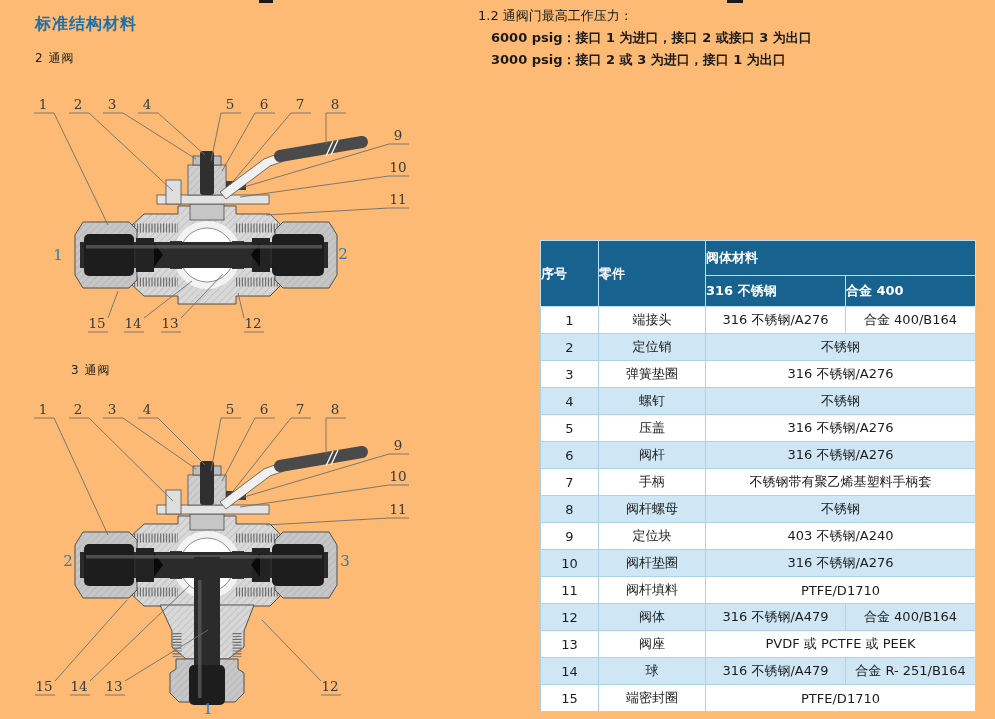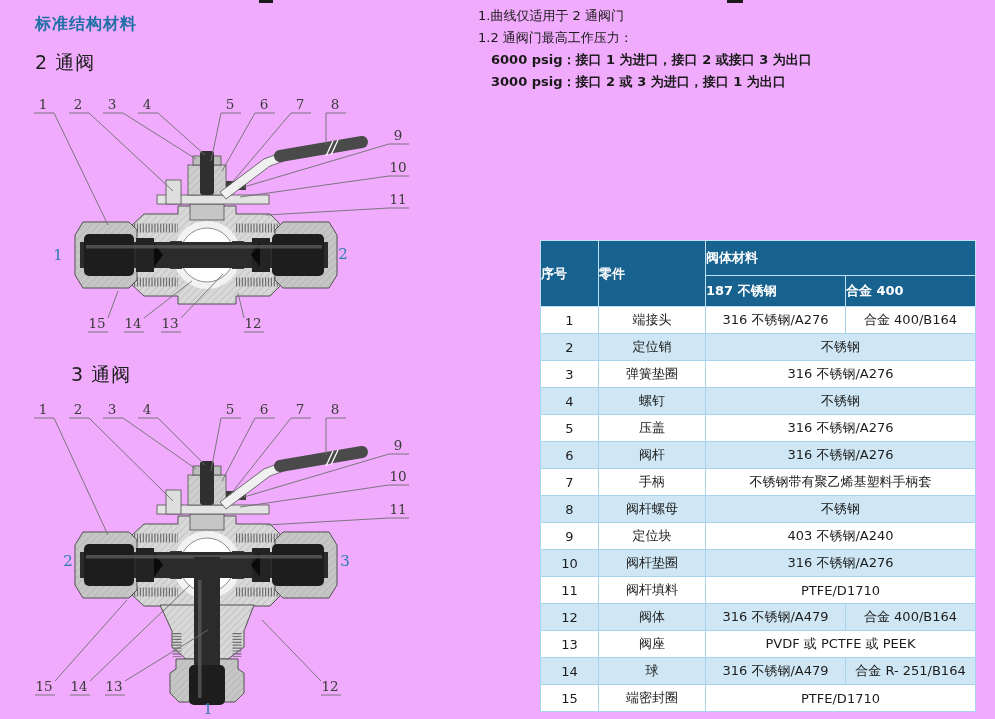--- a/index.html
+++ b/index.html
@@ -1,20 +1,20 @@
 <!DOCTYPE html>
 <html><head>
 <meta charset="utf-8">
 <style>
   html,body{margin:0;padding:0;background:#fff;}
-  .page{position:relative;width:995px;height:719px;background:#f0abfc;overflow:hidden;
+  .page{position:relative;width:995px;height:719px;background:#fdba74;overflow:hidden;
         font-family:"DejaVu Sans",sans-serif;color:#111;}
   .mark{position:absolute;background:#1a1a1a;}
   .doc-title{position:absolute;left:35px;top:14px;font-size:16px;font-weight:bold;color:#1e6fa6;letter-spacing:1px;}
-  .sec{position:absolute;font-size:19px;color:#1d1d1d;letter-spacing:1px;}
+  .sec{position:absolute;font-size:12px;color:#1d1d1d;letter-spacing:1px;}
   .sec-2way{left:35px;top:50px;}
   .sec-3way{left:35px;top:362px;margin-left:36px;}
   .notes{position:absolute;left:478px;top:5px;font-size:13px;line-height:22px;color:#1a1a1a;}
   .notes .ind{padding-left:13px;font-weight:bold;}
   
   table.materials{position:absolute;left:540px;top:240px;width:435px;border-collapse:collapse;
                   table-layout:fixed;font-size:13px;}
   .materials th{background:#17628f;color:#ffffff;font-weight:600;border:1px solid #bfe0f2;padding:0;text-align:left;}
   .materials thead tr.h1 th{height:34px;}
   .materials thead tr.h2 th{height:30px;}
@@ -37,21 +37,20 @@
 <div class="page">
 
   <div class="mark" style="left:259px;top:0;width:14px;height:3px"></div>
   <div class="mark" style="left:727px;top:0;width:16px;height:3px"></div>
 
   <div class="doc-title">标准结构材料</div>
   <div class="sec sec-2way">2 通阀</div>
   <div class="sec sec-3way">3 通阀</div>
 
   <div class="notes">
-    <div>1.曲线仅适用于 2 通阀门</div>
     <div>1.2 通阀门最高工作压力：</div>
     <div class="ind">6000 psig：接口 1 为进口，接口 2 或接口 3 为出口</div>
     <div class="ind">3000 psig：接口 2 或 3 为进口，接口 1 为出口</div>
   </div>
 
   <svg class="diag d2" width="410" height="250" viewBox="0 0 410 250">
     <defs>
       <pattern id="hatch1" width="5" height="5" patternTransform="rotate(45)" patternUnits="userSpaceOnUse">
         <line x1="0" y1="0" x2="0" y2="5" stroke="#9b9b9b" stroke-width="0.7"></line>
       </pattern>
@@ -253,21 +252,21 @@
         <col style="width:140px">
         <col style="width:130px">
     </colgroup>
     <thead>
       <tr class="h1">
         <th rowspan="2">序号</th>
         <th rowspan="2">零件</th>
         <th colspan="2">阀体材料</th>
       </tr>
       <tr class="h2">
-        <th>187 不锈钢</th>
+        <th>316 不锈钢</th>
         <th>合金 400</th>
       </tr>
     </thead>
     <tbody>
         <tr>
           <td>1</td>
           <td>端接头</td>
           <td>316 不锈钢/A276</td>
           <td>合金 400/B164</td>
         </tr>

